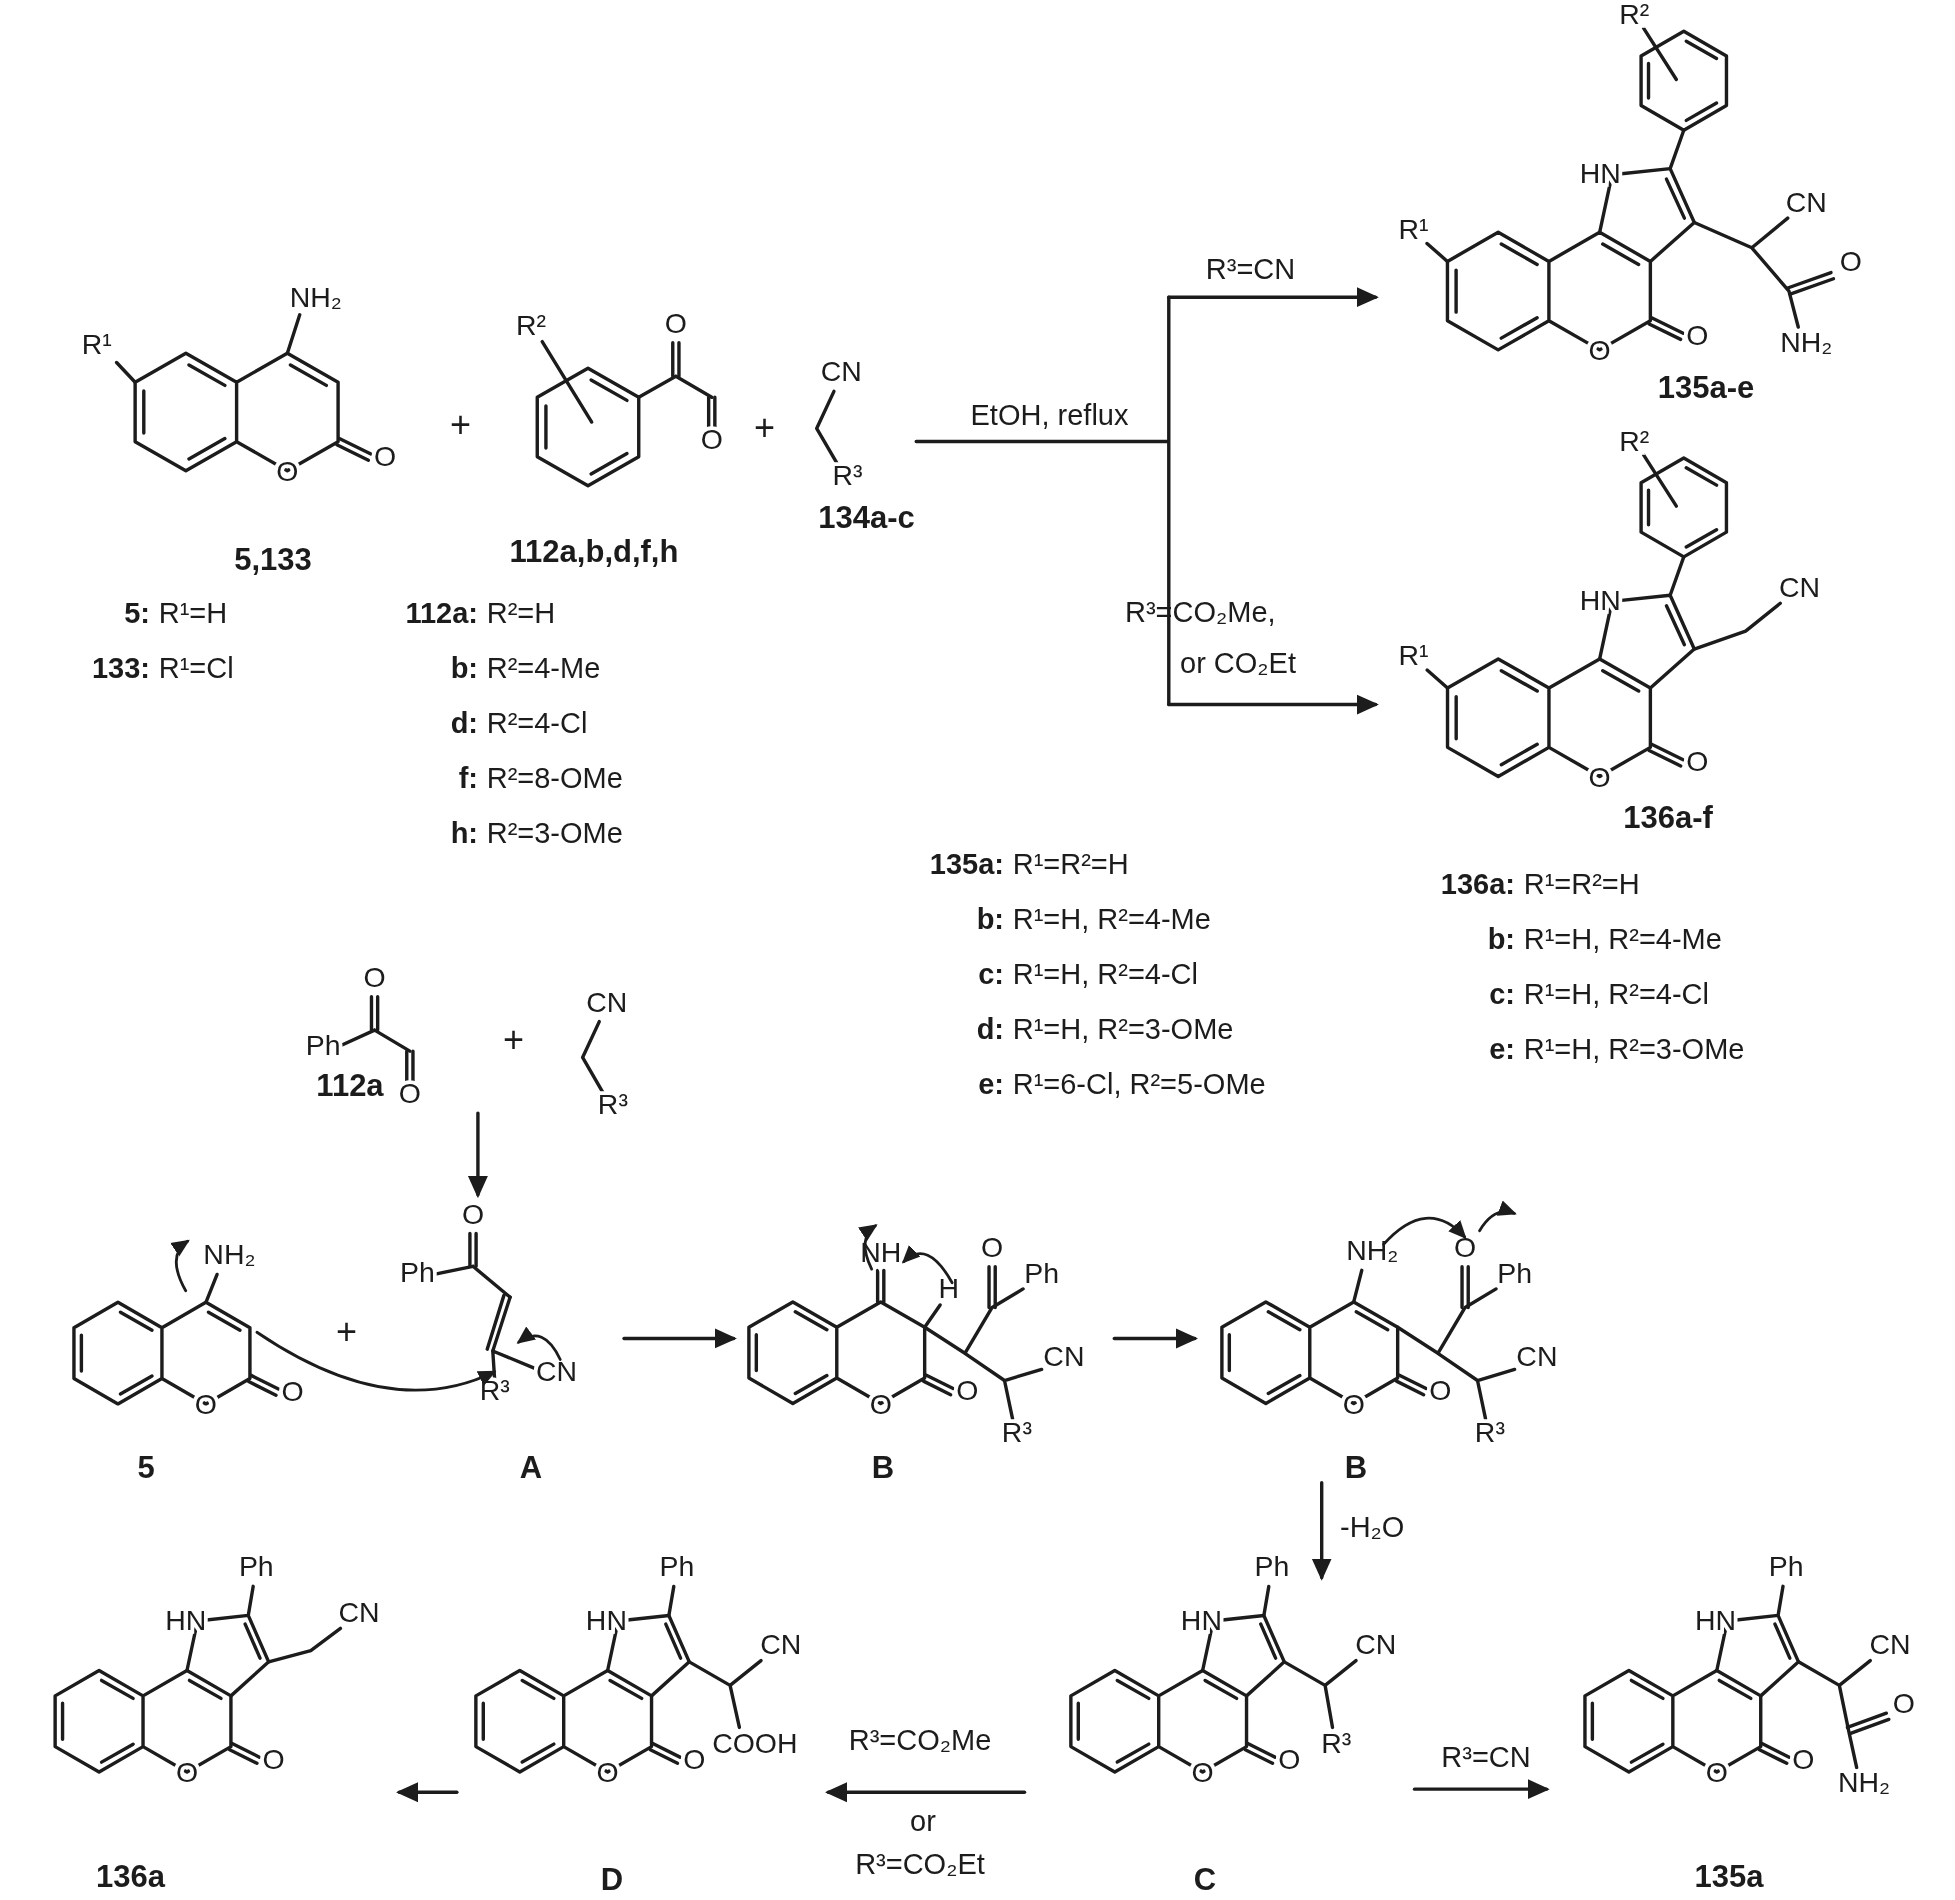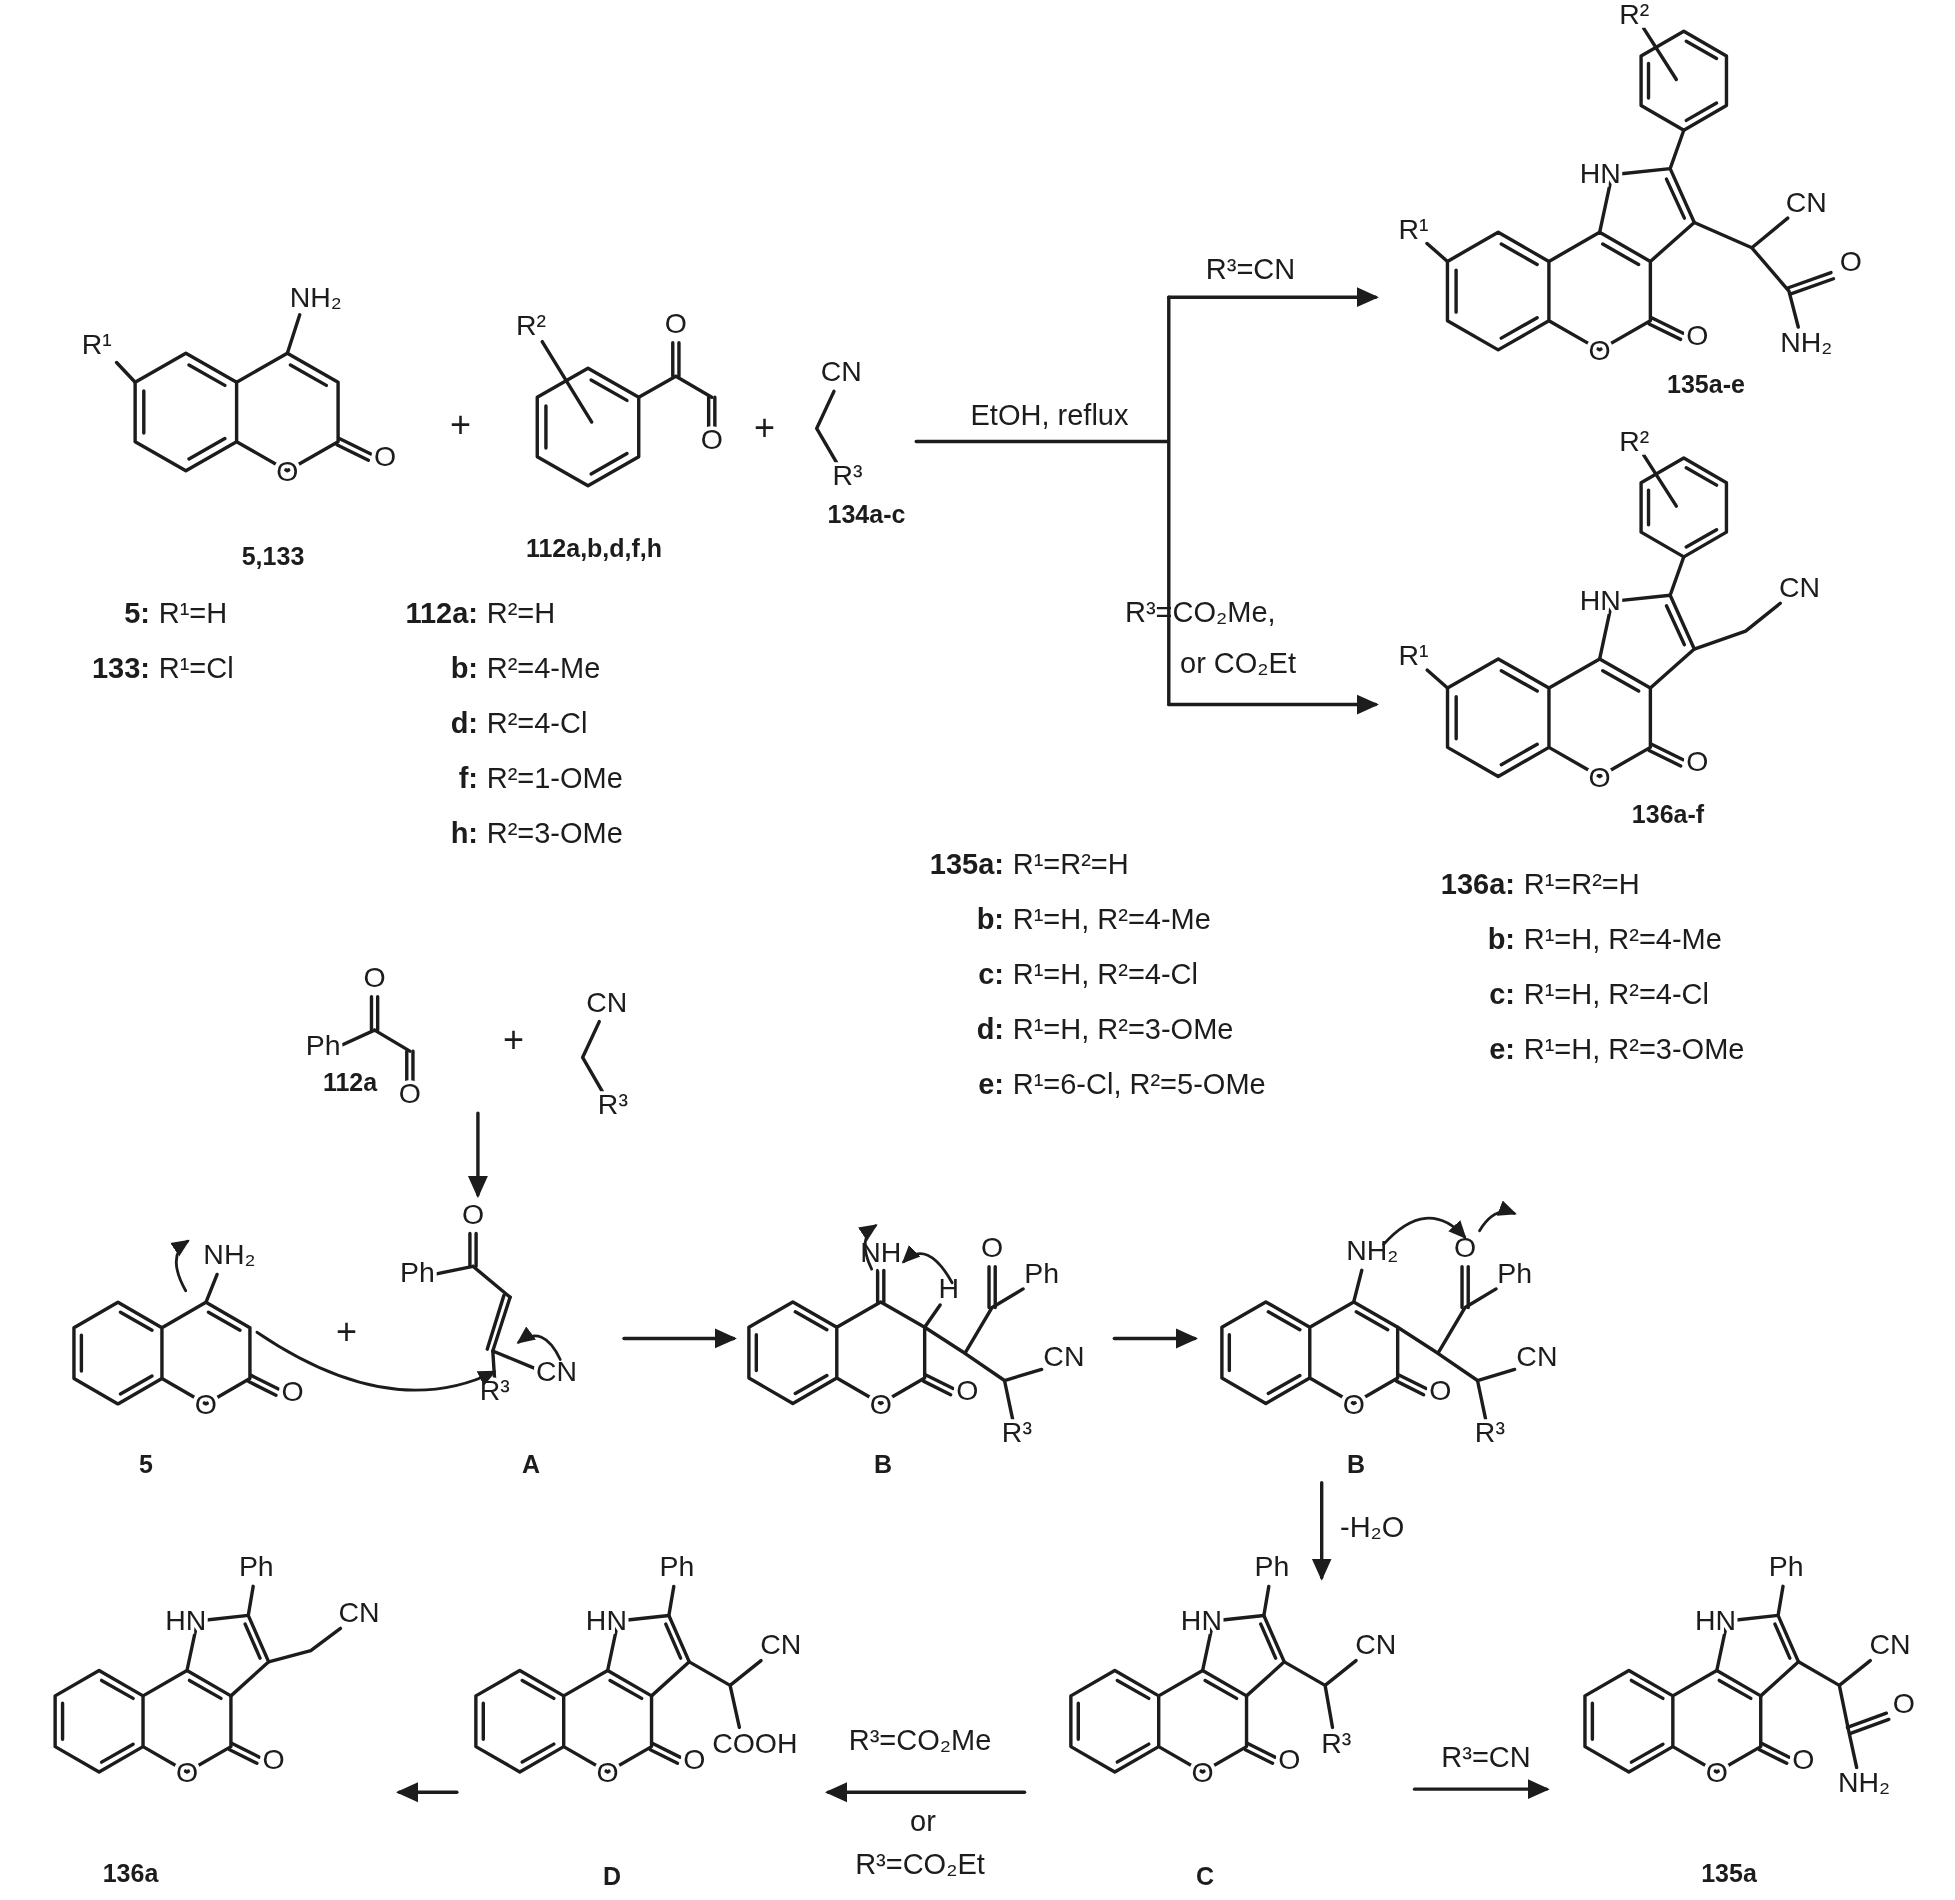--- a/index.html
+++ b/index.html
@@ -3,21 +3,21 @@
 <meta charset="utf-8">
 <style>
   *{margin:0;padding:0;box-sizing:border-box}
   html,body{background:#fff}
   body{font-family:"Liberation Sans","DejaVu Sans",sans-serif;color:#1c1c1c}
   .canvas{position:relative;width:1955px;height:1900px;background:#fff;overflow:hidden}
   svg{position:absolute;overflow:visible}
   .b{stroke:#1c1c1c;stroke-width:5.5;fill:none;stroke-linecap:round;stroke-linejoin:round}
   .car{stroke:#1c1c1c;stroke-width:4.5;fill:none;stroke-linecap:round}
   svg text{font-size:46px;font-family:"Liberation Sans","DejaVu Sans",sans-serif;fill:#1c1c1c;stroke:#fff;stroke-width:12px;paint-order:stroke}
-  .lbl{position:absolute;font-size:25px;font-weight:bold;text-align:center;white-space:nowrap}
+  .lbl{position:absolute;font-size:31px;font-weight:bold;text-align:center;white-space:nowrap}
   .txt{position:absolute;font-size:29px;white-space:nowrap}
   .ctr{text-align:center}
   .plus{position:absolute;font-size:36px}
   .legend{position:absolute;font-size:29px;white-space:nowrap}
   .legend .lline{height:55px}
   .legend .lid{display:inline-block;min-width:88px;text-align:right;font-weight:bold;margin-right:8.7px}
 </style>
 </head>
 <body>
 
@@ -119,21 +119,21 @@
   <div class="lbl" style="left:1566px;top:800px;width:204px">136a-f</div>
 
   <div class="legend" style="left:62px;top:597px">
     <div class="lline"><span class="lid">5:</span><span>R¹=H</span></div>
     <div class="lline"><span class="lid">133:</span><span>R¹=Cl</span></div>
   </div>
   <div class="legend" style="left:390px;top:597px">
     <div class="lline"><span class="lid">112a:</span><span>R²=H</span></div>
     <div class="lline"><span class="lid">b:</span><span>R²=4-Me</span></div>
     <div class="lline"><span class="lid">d:</span><span>R²=4-Cl</span></div>
-    <div class="lline"><span class="lid">f:</span><span>R²=1-OMe</span></div>
+    <div class="lline"><span class="lid">f:</span><span>R²=8-OMe</span></div>
     <div class="lline"><span class="lid">h:</span><span>R²=3-OMe</span></div>
   </div>
   <div class="legend" style="left:916px;top:848px">
     <div class="lline"><span class="lid">135a:</span><span>R¹=R²=H</span></div>
     <div class="lline"><span class="lid">b:</span><span>R¹=H, R²=4-Me</span></div>
     <div class="lline"><span class="lid">c:</span><span>R¹=H, R²=4-Cl</span></div>
     <div class="lline"><span class="lid">d:</span><span>R¹=H, R²=3-OMe</span></div>
     <div class="lline"><span class="lid">e:</span><span>R¹=6-Cl, R²=5-OMe</span></div>
   </div>
   <div class="legend" style="left:1427px;top:868px">

